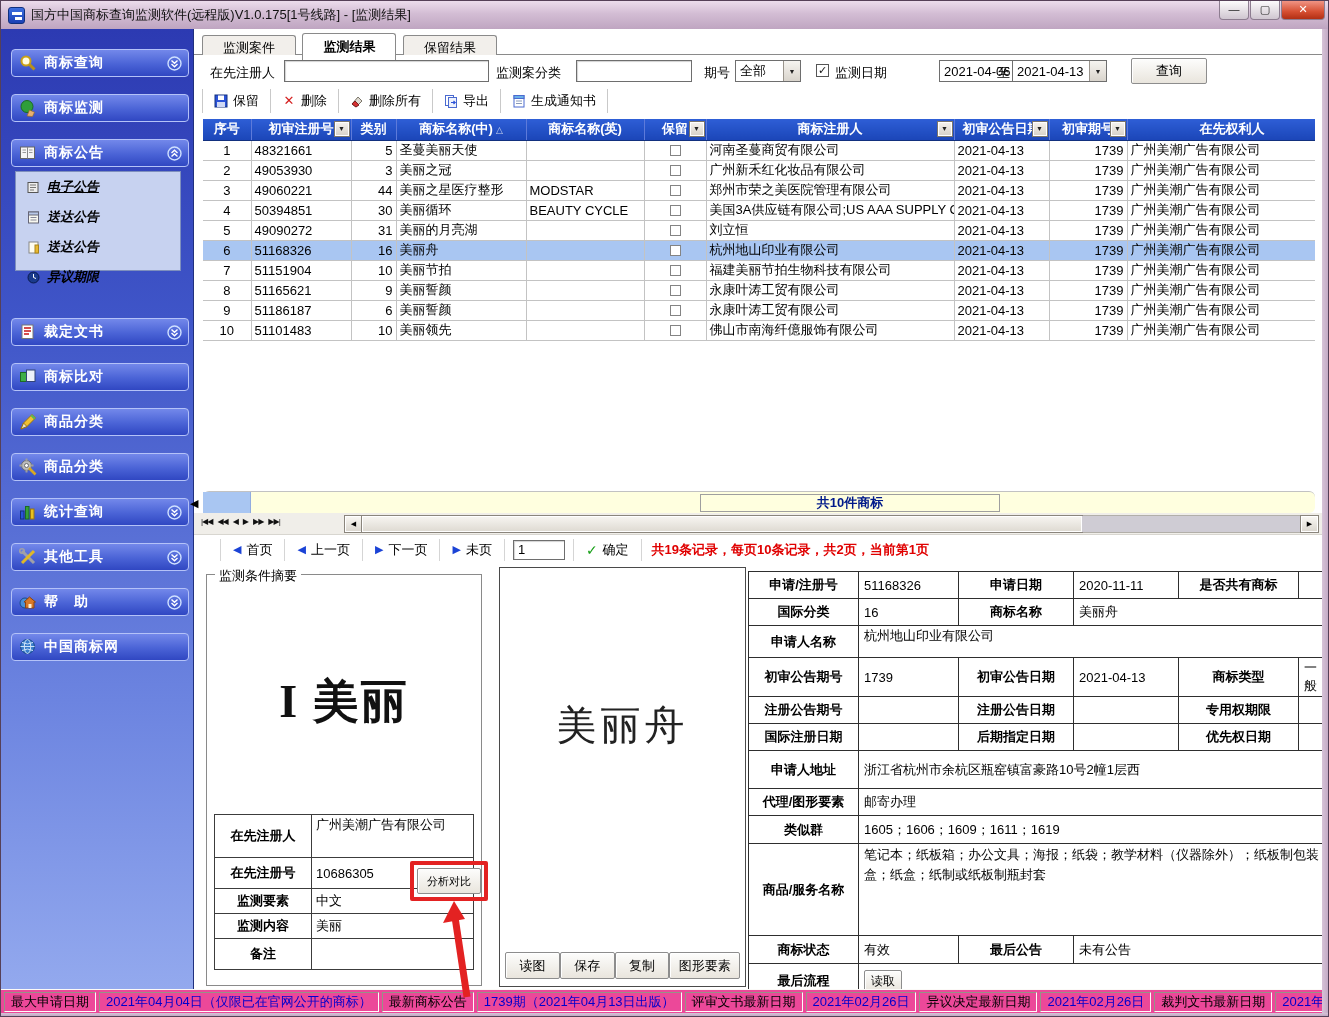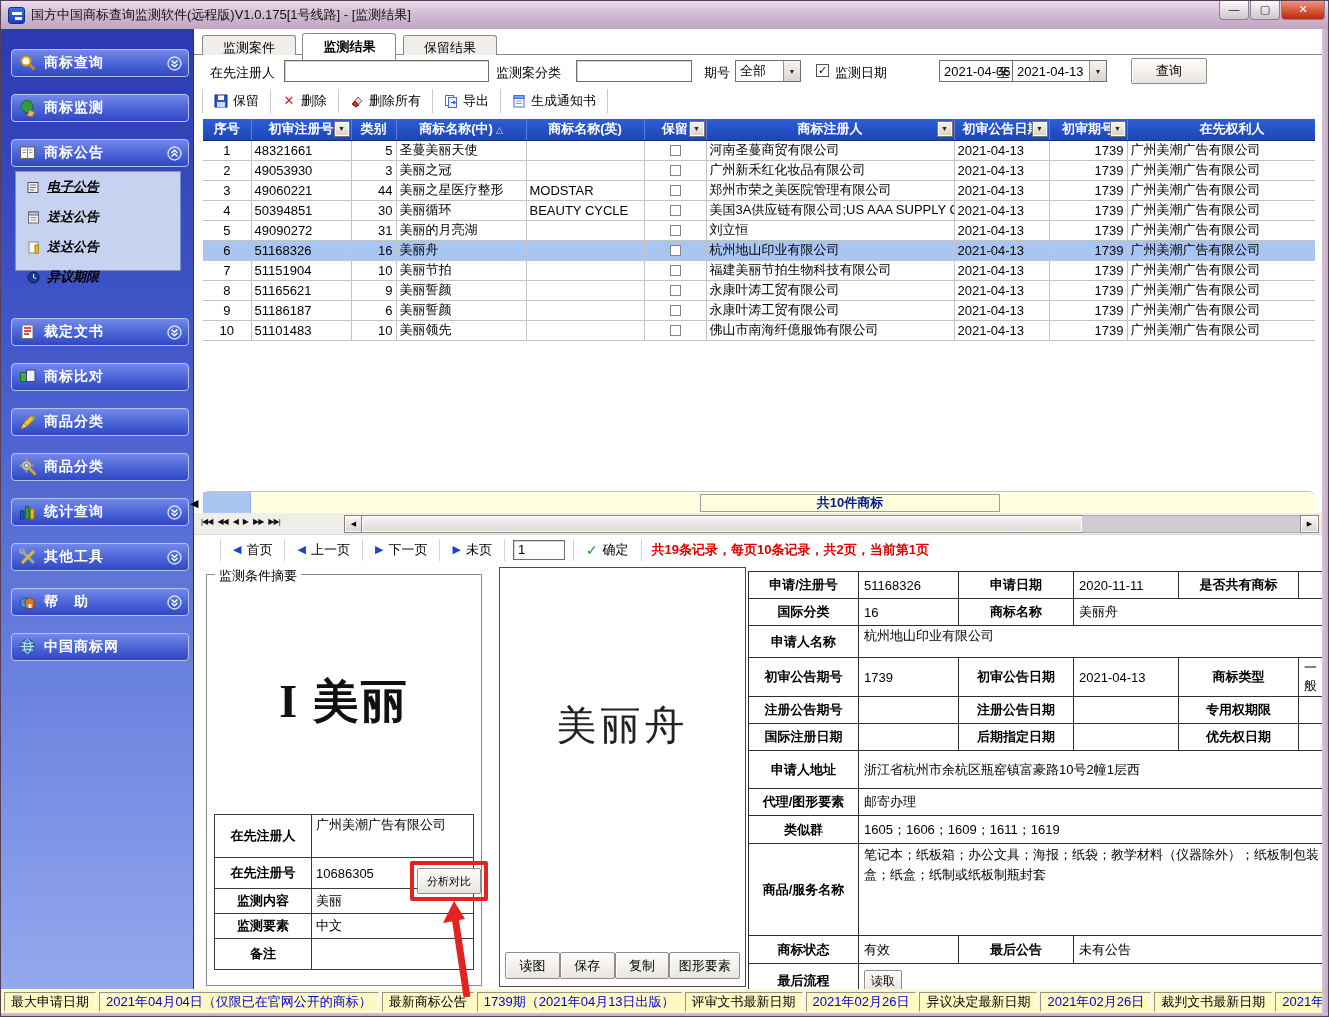--- a/index.html
+++ b/index.html
@@ -130,21 +130,21 @@
     font-family:"Liberation Serif","DejaVu Serif",serif;font-size:40px;color:#222;letter-spacing:4px;}
   .tm-btns{position:absolute;left:5px;right:5px;bottom:7px;display:flex;gap:0;}
   .tm-btns .push{flex:1;height:27px;line-height:25px;}
 
   table.details{position:absolute;left:554px;top:542px;border-collapse:collapse;table-layout:fixed;width:585px;background:#fff;}
   table.details td{border:1px solid #2e2e2e;font-size:13px;padding:1px 5px;overflow:hidden;}
   table.details td.lab{font-weight:bold;text-align:center;padding:1px 2px;}
   .read-btn{width:38px;height:22px;line-height:20px;font-size:12px;}
 
   
-  .statusbar{position:absolute;left:0;top:988px;width:1329px;height:24px;background:#fef9c3;border-top:1px solid #fbfaf7;
+  .statusbar{position:absolute;left:0;top:988px;width:1329px;height:24px;background:#ec4899;border-top:1px solid #fbfaf7;
     display:flex;align-items:center;padding:0 3px;gap:3px;overflow:hidden;}
   .seg{height:20px;line-height:18px;padding:0 6px;font-size:13px;white-space:nowrap;flex:none;
     border:1px solid;border-color:#979287 #fdfcf9 #fdfcf9 #979287;}
   .seg.val{color:#0000cc;}
 </style>
 </head>
 <body>
 
 <div id="app">
 
@@ -596,26 +596,26 @@
         <tbody>
             <tr style="height:43px">
           <td class="lab">在先注册人</td>
           <td style="vertical-align:top">广州美潮广告有限公司</td>
         </tr>
         <tr style="height:31px">
           <td class="lab">在先注册号</td>
           <td>10686305</td>
         </tr>
         <tr style="height:25px">
+          <td class="lab">监测要素</td>
+          <td>中文</td>
+        </tr>
+        <tr style="height:25px">
           <td class="lab">监测内容</td>
           <td>美丽</td>
-        </tr>
-        <tr style="height:25px">
-          <td class="lab">监测要素</td>
-          <td>中文</td>
         </tr>
         <tr style="height:31px">
           <td class="lab">备注</td>
           <td></td>
         </tr>
       </tbody>
         </table>
       <div class="analyze-wrap">
         <div class="push analyze-btn">分析对比</div>
       </div>

